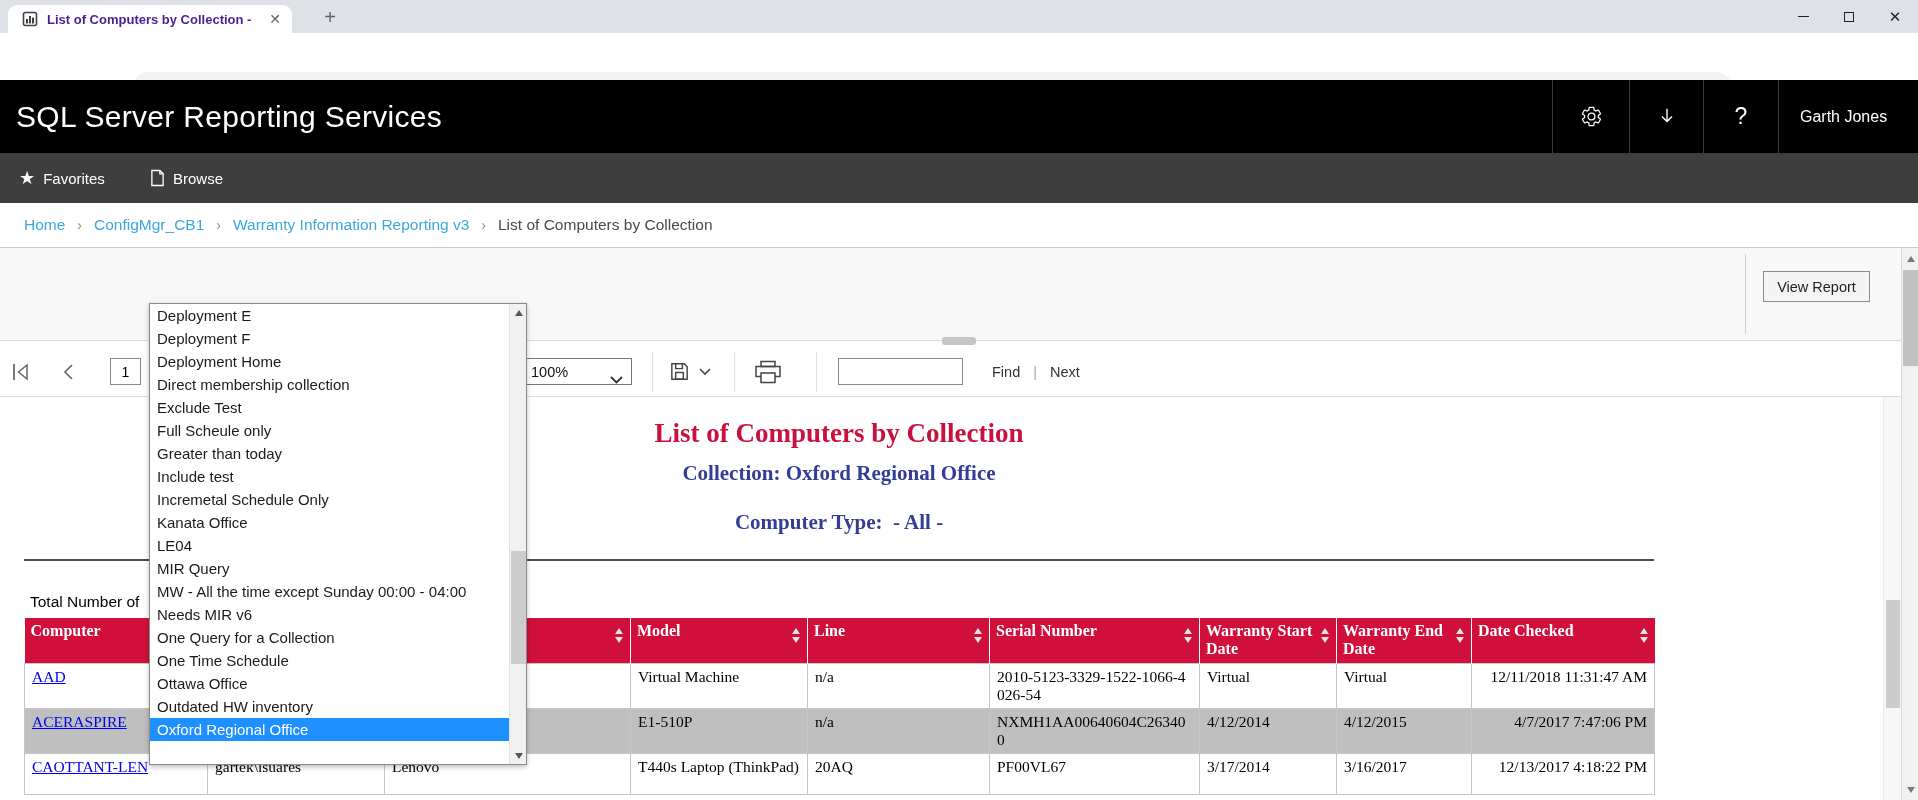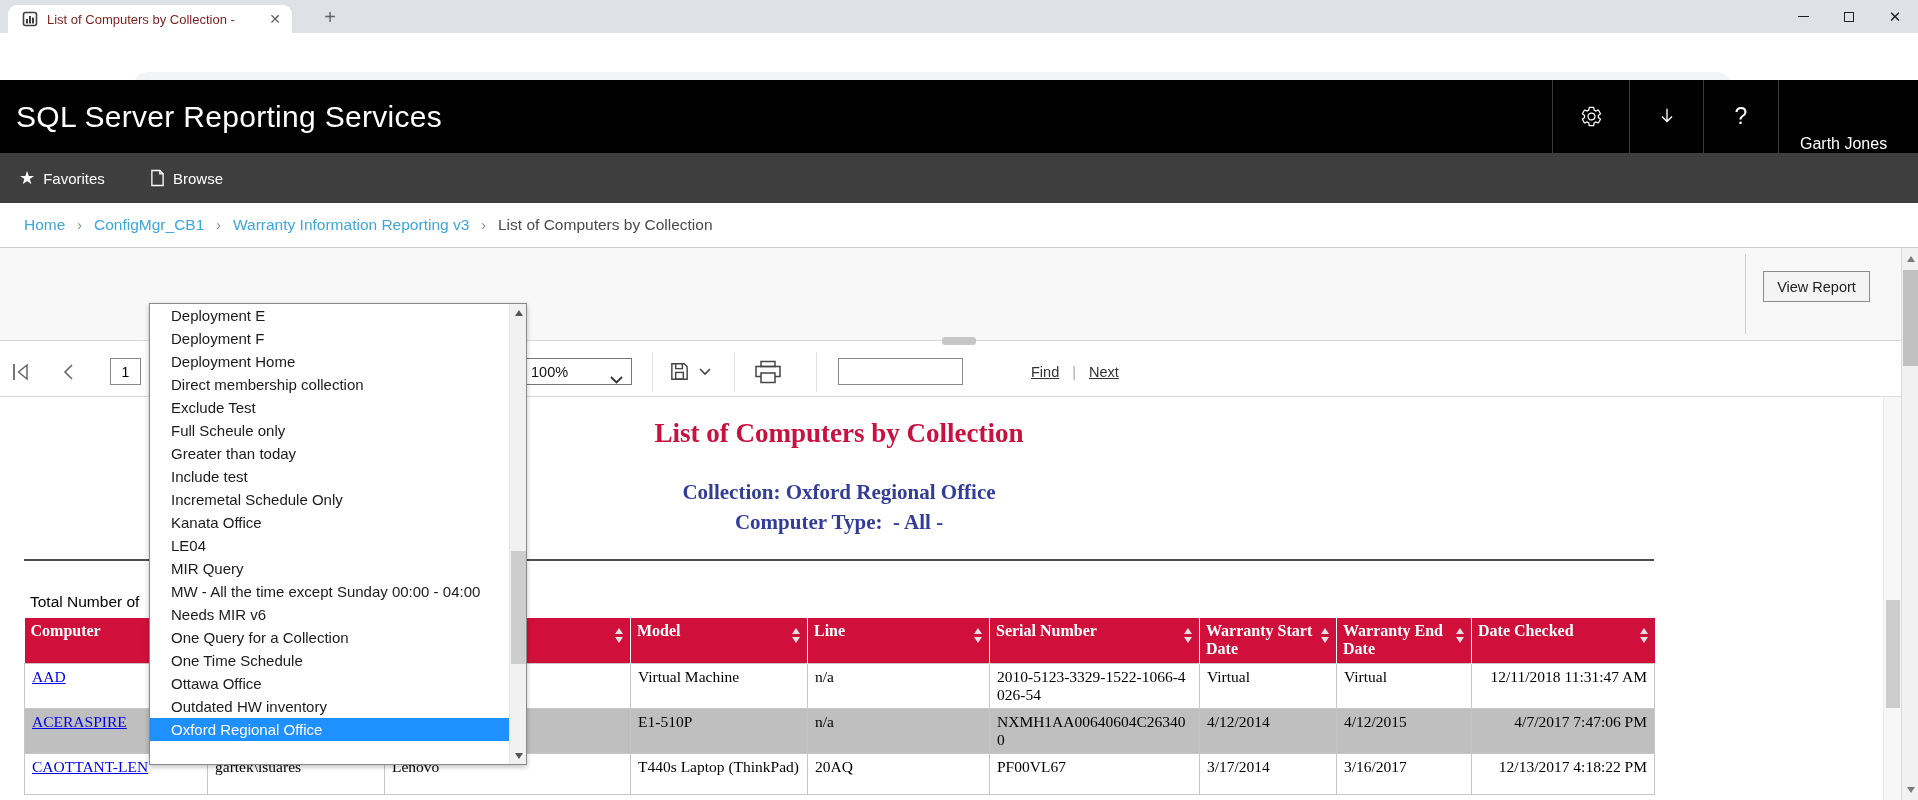--- a/index.html
+++ b/index.html
@@ -5,22 +5,22 @@
   html,body{margin:0;padding:0;background:#fff;}
   *{box-sizing:border-box;}
   .screen{position:relative;width:1918px;height:800px;overflow:hidden;
           font-family:"Liberation Sans",sans-serif;background:#fff;}
   .abs{position:absolute;}
 
   
   .tabstrip{left:0;top:0;width:1918px;height:33px;background:#DEE1E6;}
   .tab{position:absolute;left:8px;top:5px;width:284px;height:28px;background:#fff;
        border-radius:9px 9px 0 0;display:flex;align-items:center;padding:0 8px 0 14px;}
-  .tab-title{font-size:13px;color:#7f1d1d;white-space:nowrap;overflow:hidden;
-             text-overflow:clip;flex:1;margin-left:9px;}
+  .tab-title{font-size:13px;color:#4c1d95;white-space:nowrap;overflow:hidden;
+             text-overflow:clip;flex:1;margin-left:9px;font-weight:bold;}
   .tab-close{color:#5F6368;font-size:14px;line-height:14px;padding:1px 3px;cursor:pointer;}
   .newtab{position:absolute;left:318px;top:6px;width:24px;height:24px;color:#5F6368;
           font-size:20px;line-height:22px;text-align:center;}
   .wincontrols{position:absolute;right:0;top:0;height:33px;display:flex;}
   .winbtn{width:46px;height:33px;display:flex;align-items:center;justify-content:center;color:#202124;}
   .min-glyph{width:11px;height:1.5px;background:#202124;}
   .max-glyph{width:10px;height:10px;border:1.3px solid #202124;}
 
   
   .addressbar{left:0;top:33px;width:1918px;height:47px;background:#fff;}
@@ -108,21 +108,21 @@
   table.rpt a{color:#0000EE;text-decoration:underline;}
   .sort{position:absolute;right:7px;top:10px;display:flex;flex-direction:column;gap:3px;cursor:pointer;}
   .sort .up{width:0;height:0;border-left:4.5px solid transparent;border-right:4.5px solid transparent;
             border-bottom:6px solid #E2E2E2;}
   .sort .dn{width:0;height:0;border-left:4.5px solid transparent;border-right:4.5px solid transparent;
             border-top:6px solid #E2E2E2;}
 
   
   .popup{left:149px;top:303px;width:378px;height:462px;background:#fff;border:1px solid #8A8A8A;
          z-index:60;box-shadow:0 2px 5px rgba(0,0,0,.25);}
-  .opt{height:23px;line-height:23px;padding-left:21px;font-size:15px;color:#1B1B1B;
+  .opt{height:23px;line-height:23px;padding-left:7px;font-size:15px;color:#1B1B1B;
        white-space:nowrap;cursor:default;}
   .opt.selected{background:#1E90FF;color:#fff;}
   .popup-sb{position:absolute;right:0;top:0;width:17px;height:460px;background:#F1F1F1;
             border-left:1px solid #E3E3E3;}
   .sb-btn{position:absolute;left:0;width:17px;height:17px;display:flex;align-items:center;justify-content:center;}
   .tri-up{width:0;height:0;border-left:4px solid transparent;border-right:4px solid transparent;
           border-bottom:6px solid #555;}
   .tri-dn{width:0;height:0;border-left:4px solid transparent;border-right:4px solid transparent;
           border-top:6px solid #555;}
   .popup-thumb{position:absolute;left:1px;top:247px;width:15px;height:113px;background:#CDCDCD;}
@@ -230,21 +230,21 @@
     <div class="hdr-cell" style="left:1629px;width:74px;">
       <span style="display:flex;">
         <svg width="22" height="22" viewBox="0 0 24 24">
             <path d="M12 3v14M6.5 11.5L12 17l5.5-5.5" fill="none" stroke="#fff" stroke-width="1.5"></path>
           </svg>
       </span>
     </div>
     <div class="hdr-cell" style="left:1703px;width:75px;font-size:23px;font-weight:300;">
       <span>?</span>
     </div>
-    <div class="hdr-cell hdr-user" style="left:1778px;width:132px;align-items:flex-end;">
+    <div class="hdr-cell hdr-user" style="left:1778px;width:132px;">
       <span>Garth Jones</span>
     </div>
   </div>
 
   <div class="abs navbar">
     <div class="navbar-item" style="left:19px;">
       <span class="fav-star">★</span>
       <span>Favorites</span>
     </div>
     <div class="navbar-item" style="left:150px;">
@@ -336,30 +336,30 @@
       <span style="display:flex;">
         <svg width="28" height="24" viewBox="0 0 28 24">
             <rect x="7" y="1.5" width="14" height="5" fill="none" stroke="#444" stroke-width="1.5"></rect>
             <rect x="2" y="6.5" width="24" height="10" fill="none" stroke="#444" stroke-width="1.5"></rect>
             <rect x="7" y="13" width="14" height="9.5" fill="#fff" stroke="#444" stroke-width="1.5"></rect>
           </svg>
       </span>
     </div>
     <div class="tb-divider" style="left:816px;"></div>
     <input class="findinput" value="" style="">
-    <div class="findnext" style="left:1031px;text-decoration:underline;">
+    <div class="findnext" style="left:992px;">
       <span>Find</span>
       <span class="fn-sep">|</span>
       <span>Next</span>
     </div>
   </div>
 
   <div class="abs report">
     <div class="rpt-title" style="top:21px;">List of Computers by Collection</div>
-    <div class="rpt-sub" style="top:83px;">Collection: Oxford Regional Office</div>
+    <div class="rpt-sub" style="top:64px;">Collection: Oxford Regional Office</div>
     <div class="rpt-sub" style="top:113px;">Computer Type:  - All -</div>
     <div class="rpt-rule" style="top:162px;"></div>
     <div class="rpt-total" style="top:196px;">Total Number of</div>
     <div class="rpt-tablewrap" style="top:221px;">
       <table class="rpt">
         <thead>
             <tr id="rpt-head">
               <th><span>Computer</span><span class="sort">
                   <i class="up"></i>
                   <i class="dn"></i>

